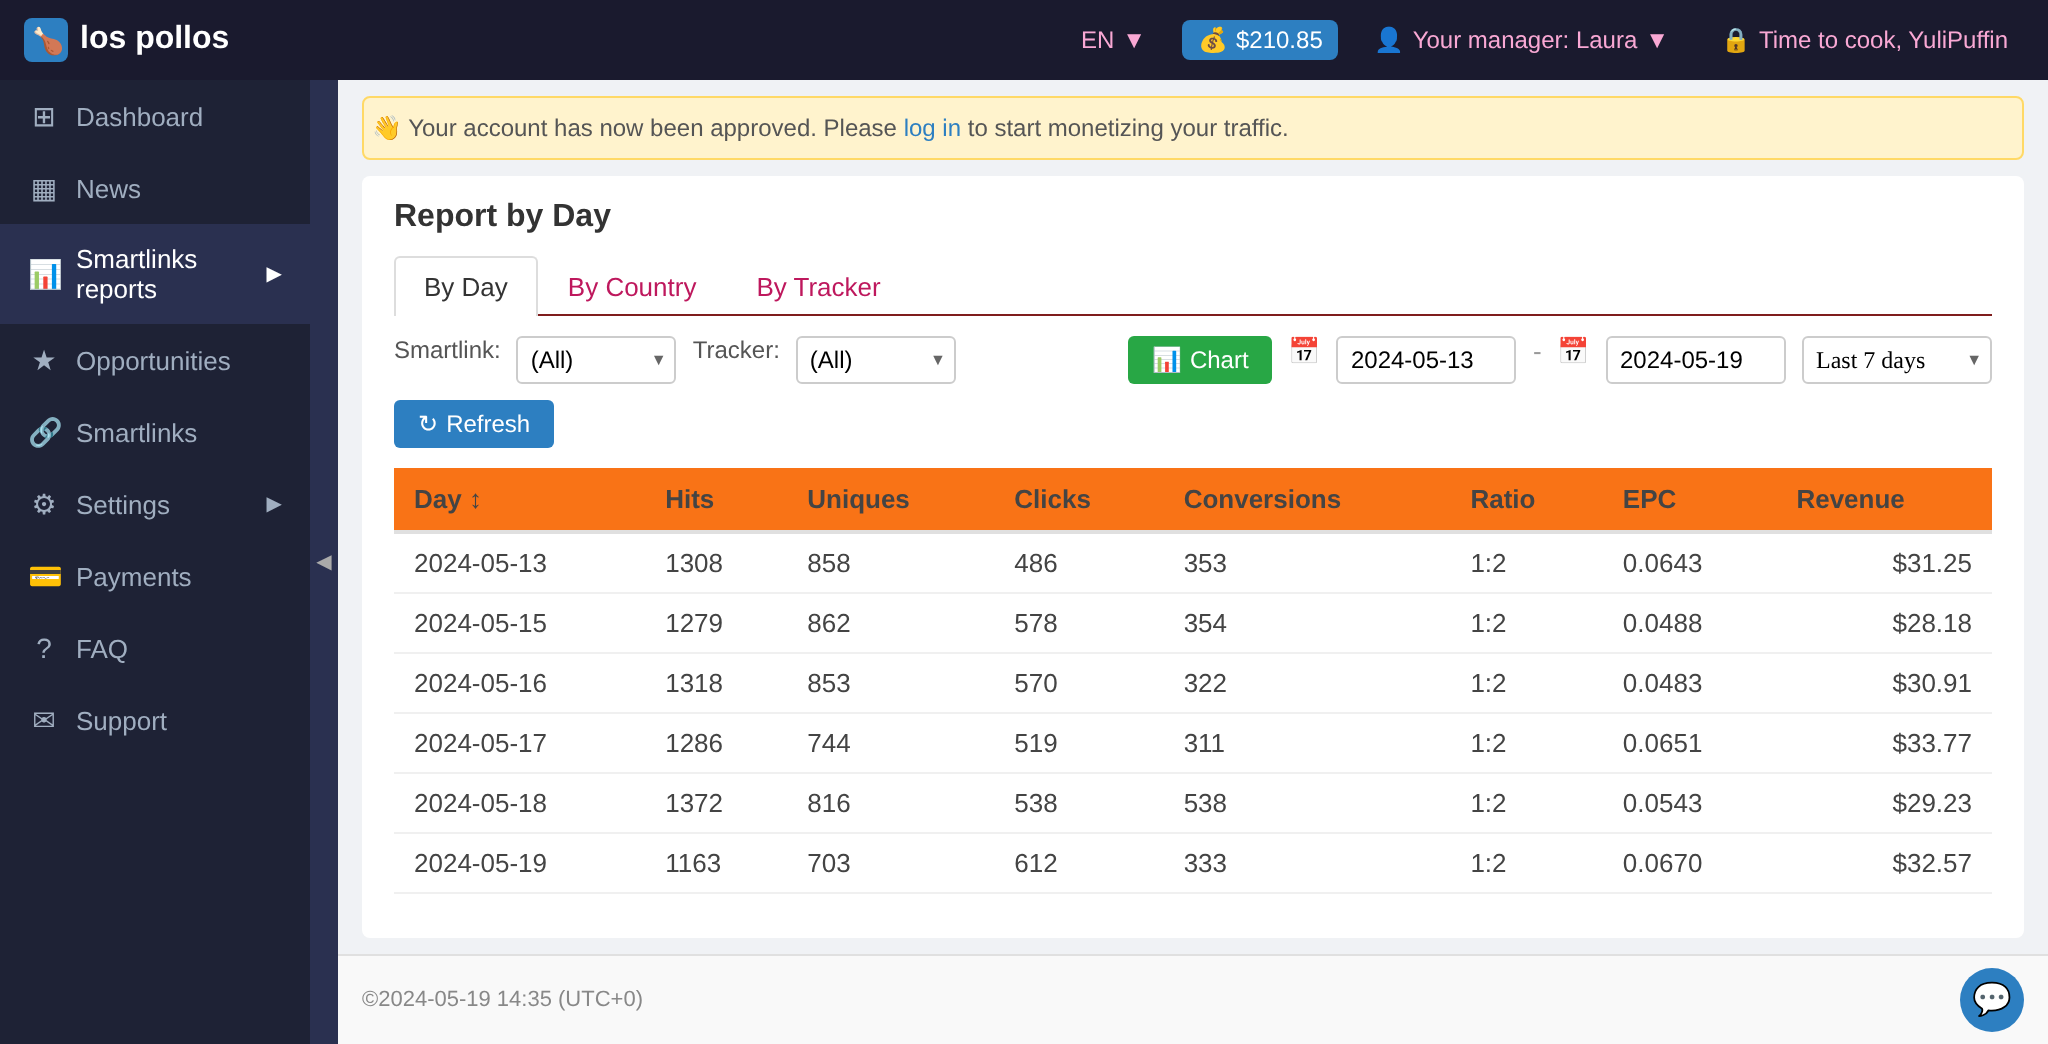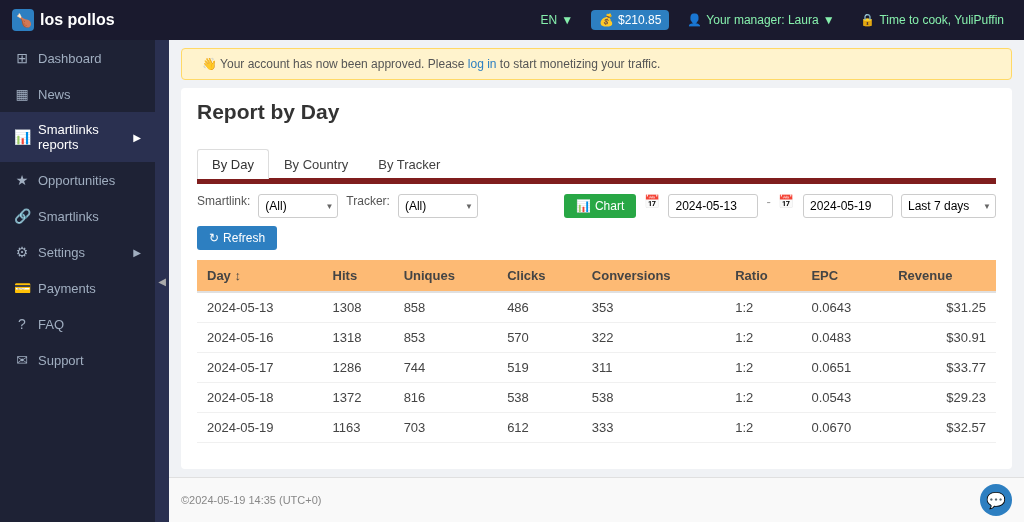--- a/index.html
+++ b/index.html
@@ -22,21 +22,21 @@
       color: white;
       font-size: 16px;
       font-weight: bold;
     }
     .logo-icon {
       width: 22px;
       height: 22px;
     }
     .topnav-spacer { flex: 1; }
     .topnav-item {
-      color: #86efac;
+      color: #f9a8d4;
       font-size: 12px;
       display: flex;
       align-items: center;
       gap: 4px;
       cursor: pointer;
       padding: 0 8px;
     }
     .balance-badge {
       background: #2d7fc1;
       color: white;
@@ -84,21 +84,21 @@
       flex: 1;
       display: flex;
       flex-direction: column;
       overflow: hidden;
     }
 
     
     .notif-bar {
       background: #fff3cd;
       border: 1px solid #ffd966;
-      padding: 8px 20px;
+      padding: 8px 4px;
       font-size: 12px;
       color: #555;
       margin: 8px 12px;
       border-radius: 4px;
       flex-shrink: 0;
     }
     .notif-bar a { color: #2d7fc1; text-decoration: none; }
 
     
     .content {
@@ -107,35 +107,35 @@
       border-radius: 4px;
       flex: 1;
       overflow: hidden;
       display: flex;
       flex-direction: column;
     }
     .content-header {
       padding: 12px 16px 0;
     }
     .page-title {
-      font-size: 21px;
+      font-size: 16px;
       font-weight: bold;
       color: #333;
-      margin-bottom: 25px;
+      margin-bottom: 10px;
     }
     .tabs {
       display: flex;
       gap: 0;
-      border-bottom: 6px solid #7f1d1d;
+      border-bottom: 1px solid #7f1d1d;
     }
     .tab {
       padding: 7px 14px;
       cursor: pointer;
       font-size: 13px;
-      color: #404040;
+      color: #be185d;
       border: 1px solid transparent;
       border-bottom: none;
       margin-bottom: -1px;
       border-radius: 3px 3px 0 0;
     }
     .tab.active {
       border-color: #ddd;
       background: white;
       color: #333;
       font-weight: 500;
@@ -215,21 +215,21 @@
       flex: 1;
       overflow-y: auto;
       padding: 0 16px 8px;
     }
     table {
       width: 100%;
       border-collapse: collapse;
       font-size: 13px;
     }
     thead tr {
-      background: #fdba74;
+      background: #f97316;
     }
     th {
       padding: 8px 10px;
       text-align: left;
       font-weight: 600;
       color: #444;
       border-bottom: 2px solid #e0e0e0;
       white-space: nowrap;
     }
     th.right { text-align: left; }
@@ -391,21 +391,21 @@
         <button class="btn-chart">
           <span>📊</span>
           <span>Chart</span>
         </button>
         <span class="cal-icon">📅</span>
         <input class="date-input" type="text" value="2024-05-13" style="">
         <span class="date-sep">-</span>
         <span class="cal-icon">📅</span>
         <input class="date-input" type="text" value="2024-05-19" style="">
         <div class="select-wrapper">
-          <select class="filter-select" style="min-width:95px;">
+          <select class="filter-select" style="min-width:95px;font-family:Liberation Serif, serif;">
             <option>Last 7 days</option>
           </select>
         </div>
         <button class="btn-refresh">
           <span>↻</span>
           <span>Refresh</span>
         </button>
       </div>
 
       <div class="table-wrapper">
@@ -425,20 +425,30 @@
           <tbody id="table-body">
           <tr>
     <td>2024-05-13</td>
     <td>1308</td>
     <td>858</td>
     <td>486</td>
     <td>353</td>
     <td>1:2</td>
     <td>0.0643</td>
     <td class="right">$31.25</td>
+  </tr>
+              <tr>
+    <td>2024-05-15</td>
+    <td>1279</td>
+    <td>862</td>
+    <td>578</td>
+    <td>354</td>
+    <td>1:2</td>
+    <td>0.0488</td>
+    <td class="right">$28.18</td>
   </tr>
               <tr>
     <td>2024-05-16</td>
     <td>1318</td>
     <td>853</td>
     <td>570</td>
     <td>322</td>
     <td>1:2</td>
     <td>0.0483</td>
     <td class="right">$30.91</td>

